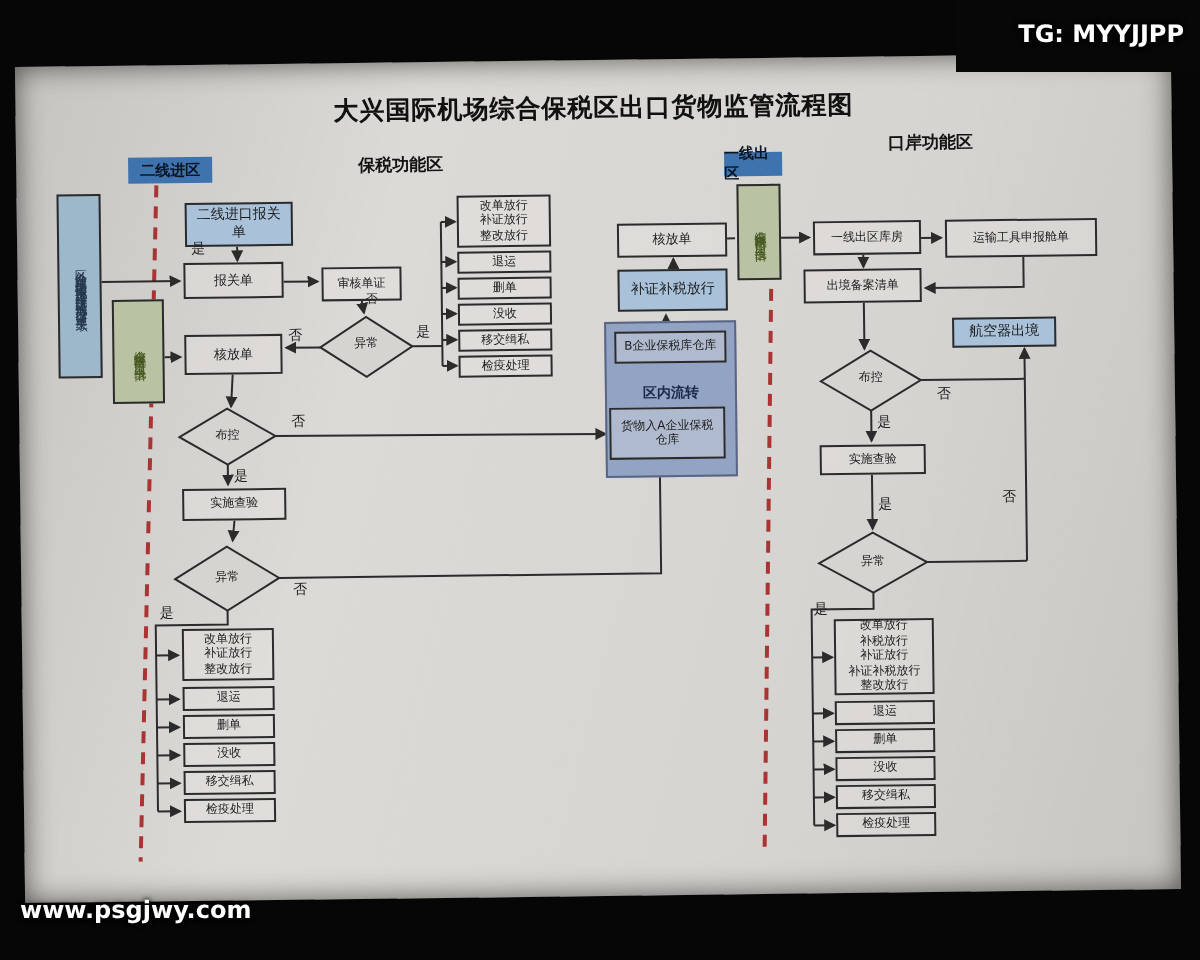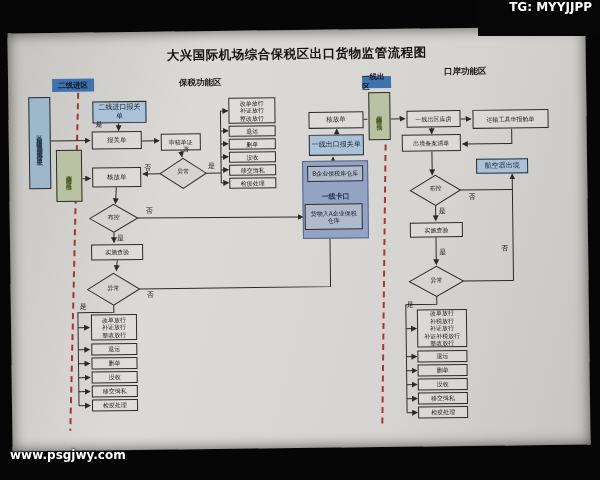--- a/index.html
+++ b/index.html
@@ -103,21 +103,21 @@
       <polygon points="161,172 184,157 207,172 184,187"></polygon>
       <polygon points="90,216 114,202 138,216 114,230"></polygon>
       <polygon points="87,287 113,271 139,287 113,303"></polygon>
       <polygon points="411,192 436,177 461,192 436,207"></polygon>
       <polygon points="409,283 436,268 463,283 436,298"></polygon>
     </g>
   </svg>
 
   <div class="title">大兴国际机场综合保税区出口货物监管流程图</div>
 
-  <div class="badge" style="left:54px;top:76px;width:42px;height:13px">二线进区</div>
+  <div class="badge" style="left:66px;top:76px;width:42px;height:13px">二线进区</div>
   <div class="hdr" style="left:181px;top:76px">保税功能区</div>
   <div class="badge" style="left:364px;top:77px;width:29px;height:12px">一线出区</div>
   <div class="hdr" style="left:446px;top:68px">口岸功能区</div>
 
   <div class="box note vtext" style="left:30px;top:94px;width:22px;height:92px">区外企业根据实际情况选择二线进区模式办理出口通关手续</div>
   <div class="box blue" style="left:94px;top:99px;width:54px;height:22px">二线进口报关单</div>
   <div class="box" style="left:93px;top:129px;width:50px;height:18px;font-size:6.5px">报关单</div>
   <div class="box" style="left:162px;top:132px;width:40px;height:17px">审核单证</div>
   <div class="box" style="left:93px;top:165px;width:49px;height:20px;font-size:6.5px">核放单</div>
   <div class="box green vtext" style="left:57px;top:147px;width:26px;height:52px">综合保税区卡口（二线卡口）</div>
@@ -139,24 +139,24 @@
   <div class="box pre" style="left:90px;top:312px;width:46px;height:26px">改单放行
 补证放行
 整改放行</div>
   <div class="box" style="left:90px;top:341px;width:46px;height:12px">退运</div>
   <div class="box" style="left:90px;top:355px;width:46px;height:12px">删单</div>
   <div class="box" style="left:90px;top:369px;width:46px;height:12px">没收</div>
   <div class="box" style="left:90px;top:383px;width:46px;height:12px">移交缉私</div>
   <div class="box" style="left:90px;top:397px;width:46px;height:12px">检疫处理</div>
 
   <div class="box" style="left:310px;top:112px;width:55px;height:17px;font-size:6.5px">核放单</div>
-  <div class="box blue" style="left:310px;top:135px;width:55px;height:21px">一线出口报关单</div>
+  <div class="box blue" style="left:310px;top:135px;width:55px;height:21px">补证补税放行</div>
   <div class="panel" style="left:303px;top:161px;width:66px;height:78px"></div>
   <div class="box" style="left:308px;top:166px;width:56px;height:16px">B企业保税库仓库</div>
-  <div class="t" style="left:316px;top:192px;width:40px;height:12px;text-align:center;font-size:7px;font-weight:bold;color:#1d2a4a;background:#93a3c4">一线卡口</div>
+  <div class="t" style="left:316px;top:192px;width:40px;height:12px;text-align:center;font-size:7px;font-weight:bold;color:#1d2a4a;background:#93a3c4">区内流转</div>
   <div class="box" style="left:305px;top:204px;width:58px;height:26px">货物入A企业保税仓库</div>
   <div class="box green vtext" style="left:370px;top:93px;width:22px;height:48px">综合保税区卡口（一线卡口）</div>
 
   <div class="box" style="left:408px;top:112px;width:54px;height:17px">一线出区库房</div>
   <div class="box" style="left:474px;top:112px;width:76px;height:19px">运输工具申报舱单</div>
   <div class="box" style="left:403px;top:136px;width:59px;height:17px">出境备案清单</div>
   <div class="box blue" style="left:477px;top:161px;width:52px;height:15px">航空器出境</div>
   <div class="box" style="left:410px;top:224px;width:53px;height:15px">实施查验</div>
   <div class="t" style="left:422px;top:186px;width:28px;text-align:center;font-size:6px">布控</div>
   <div class="t" style="left:422px;top:278px;width:28px;text-align:center;font-size:6px">异常</div>
@@ -181,14 +181,14 @@
   <div class="lab" style="left:146px;top:288px">否</div>
   <div class="lab" style="left:79px;top:299px">是</div>
   <div class="lab" style="left:469px;top:194px">否</div>
   <div class="lab" style="left:439px;top:208px">是</div>
   <div class="lab" style="left:439px;top:249px">是</div>
   <div class="lab" style="left:501px;top:246px">否</div>
   <div class="lab" style="left:406px;top:301px">是</div>
 </div>
 
 <div class="tgpatch"></div>
-<div class="wm" style="right:8px;top:0">TG: MYYJJPP</div>
+<div class="wm" style="right:8px;top:10px">TG: MYYJJPP</div>
 <div class="wm" style="left:10px;top:448px">www.psgjwy.com</div>
 
 </body></html>

